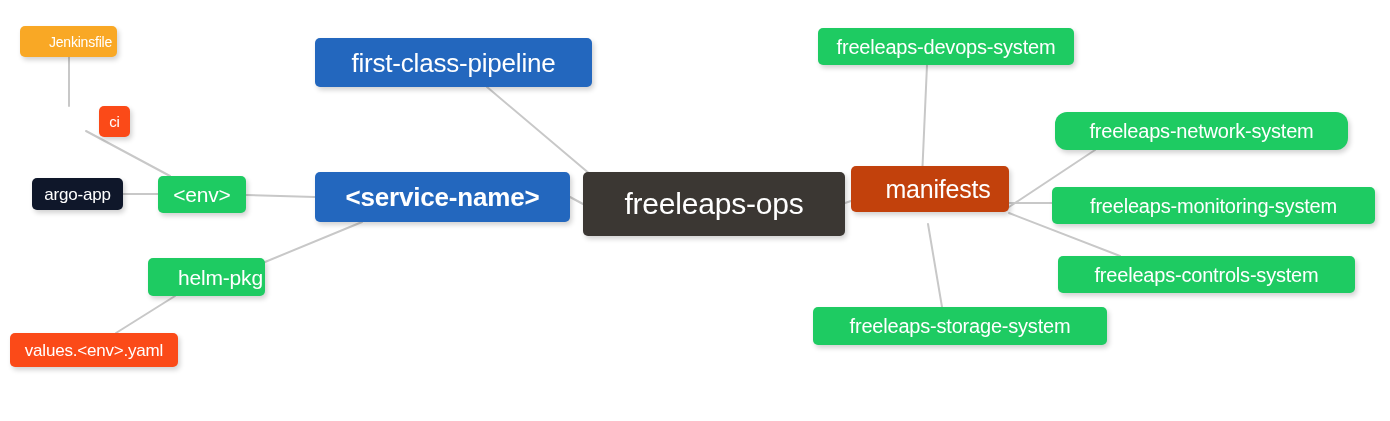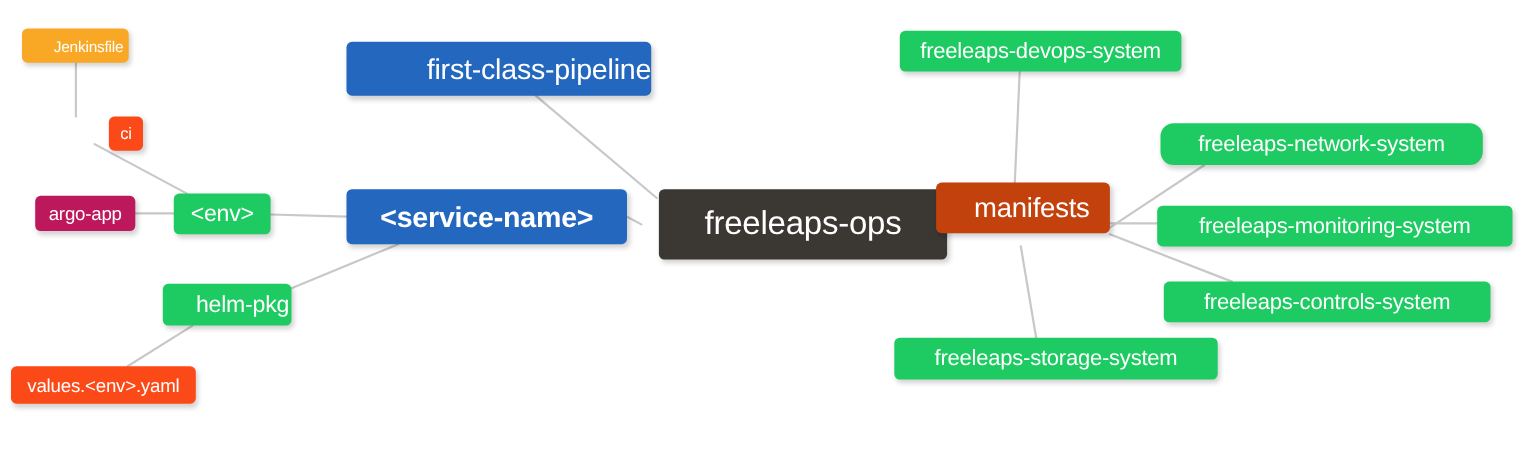--- a/index.html
+++ b/index.html
@@ -54,45 +54,45 @@
       <line x1="158" y1="194" x2="123" y2="194" stroke="#c8c8c8" stroke-width="2" stroke-linecap="round"></line>
       <line x1="69" y1="106" x2="69" y2="57" stroke="#c8c8c8" stroke-width="2" stroke-linecap="round"></line>
       <line x1="175" y1="296" x2="116" y2="333" stroke="#c8c8c8" stroke-width="2" stroke-linecap="round"></line>
       <line x1="922" y1="178" x2="927" y2="65" stroke="#c8c8c8" stroke-width="2" stroke-linecap="round"></line>
       <line x1="1009" y1="207" x2="1095" y2="150" stroke="#c8c8c8" stroke-width="2" stroke-linecap="round"></line>
       <line x1="1009" y1="203" x2="1052" y2="203" stroke="#c8c8c8" stroke-width="2" stroke-linecap="round"></line>
       <line x1="1009" y1="213" x2="1120" y2="256" stroke="#c8c8c8" stroke-width="2" stroke-linecap="round"></line>
       <line x1="928" y1="224" x2="942" y2="307" stroke="#c8c8c8" stroke-width="2" stroke-linecap="round"></line>
     </svg>
   <div id="node-layer">
-      <div class="node" style="left: 583px; top: 172px; width: 262px; height: 64px; background: rgb(59, 55, 51); font-size: 30px; margin-left: 16px;">
+      <div class="node" style="left: 583px; top: 172px; width: 262px; height: 64px; background: rgb(59, 55, 51); font-size: 30px;">
         <span>freeleaps-ops</span>
       </div>
       <div class="node" style="left: 315px; top: 172px; width: 255px; height: 50px; background: rgb(35, 103, 190); font-size: 26px; font-weight: bold;">
         <span>&lt;service-name&gt;</span>
       </div>
-      <div class="node" style="left: 315px; top: 38px; width: 277px; height: 49px; background: rgb(35, 103, 190); font-size: 26px; justify-content: flex-end;">
+      <div class="node" style="left: 315px; top: 38px; width: 277px; height: 49px; background: rgb(35, 103, 190); font-size: 26px;">
         <span>first-class-pipeline</span>
       </div>
       <div class="node" style="left: 851px; top: 166px; width: 158px; height: 46px; background: #c2410c; font-size: 25px; padding-left: 16px;">
         <span>manifests</span>
       </div>
       <div class="node" style="left: 158px; top: 176px; width: 88px; height: 37px; background: rgb(30, 203, 98); font-size: 21px;">
         <span>&lt;env&gt;</span>
       </div>
       <div class="node" style="left: 148px; top: 258px; width: 117px; height: 38px; background: rgb(30, 203, 98); font-size: 21px; padding-left: 28px;">
         <span>helm-pkg</span>
       </div>
       <div class="node" style="left: 55px; top: 106px; width: 31px; height: 31px; background: rgb(251, 74, 24); font-size: 15px; margin-left: 44px;">
         <span>ci</span>
       </div>
       <div class="node" style="left: 20px; top: 26px; width: 97px; height: 31px; background: rgb(249, 168, 37); font-size: 14px; padding-left: 24px;">
         <span>Jenkinsfile</span>
       </div>
-      <div class="node" style="left: 32px; top: 178px; width: 91px; height: 32px; background: #be185d; font-size: 17px;">
+      <div class="node" style="left: 32px; top: 178px; width: 91px; height: 32px; background: #0f172a; font-size: 17px;">
         <span>argo-app</span>
       </div>
       <div class="node" style="left: 10px; top: 333px; width: 168px; height: 34px; background: rgb(251, 74, 24); font-size: 17px;">
         <span>values.&lt;env&gt;.yaml</span>
       </div>
       <div class="node" style="left: 798px; top: 28px; width: 256px; height: 37px; background: rgb(30, 203, 98); font-size: 20px; margin-left: 20px;">
         <span>freeleaps-devops-system</span>
       </div>
       <div class="node" style="left: 1055px; top: 112px; width: 293px; height: 38px; background: rgb(30, 203, 98); font-size: 20px; border-radius: 12px;">
         <span>freeleaps-network-system</span>

